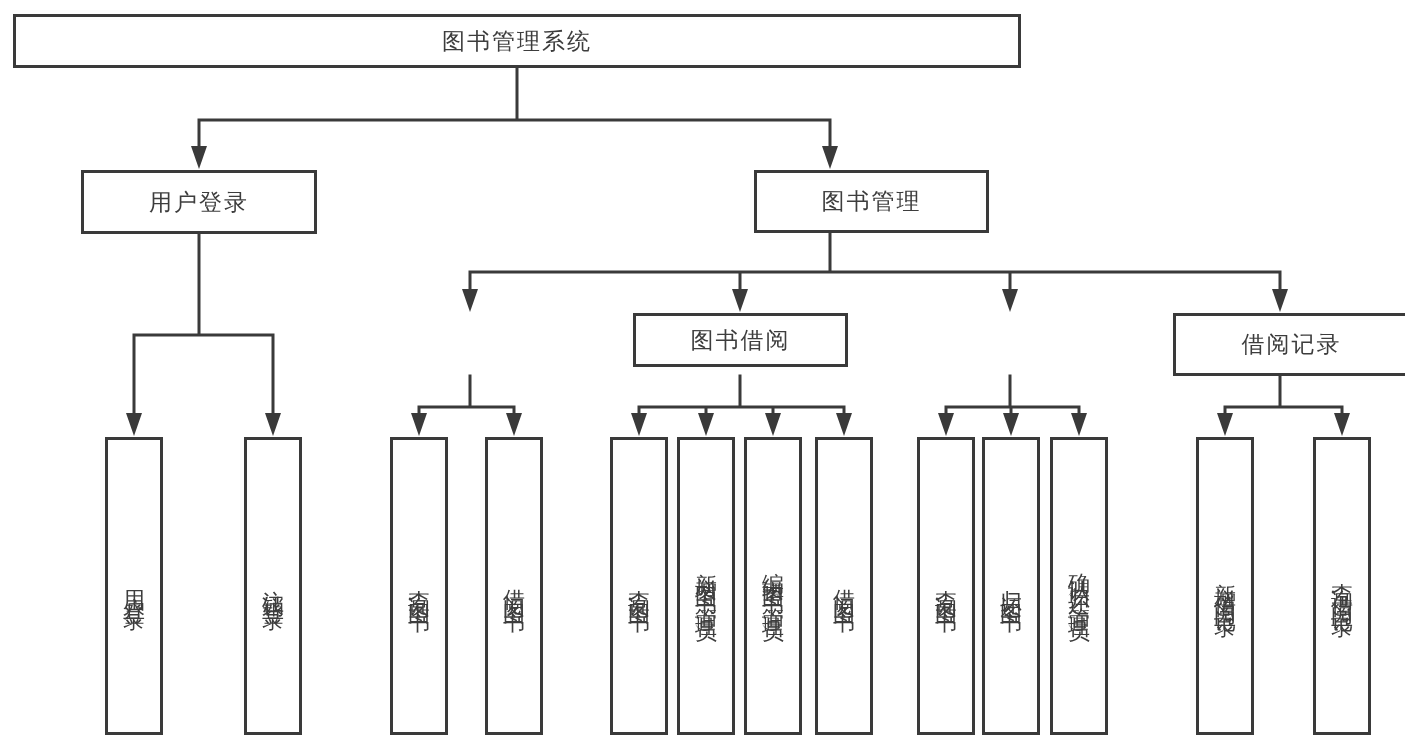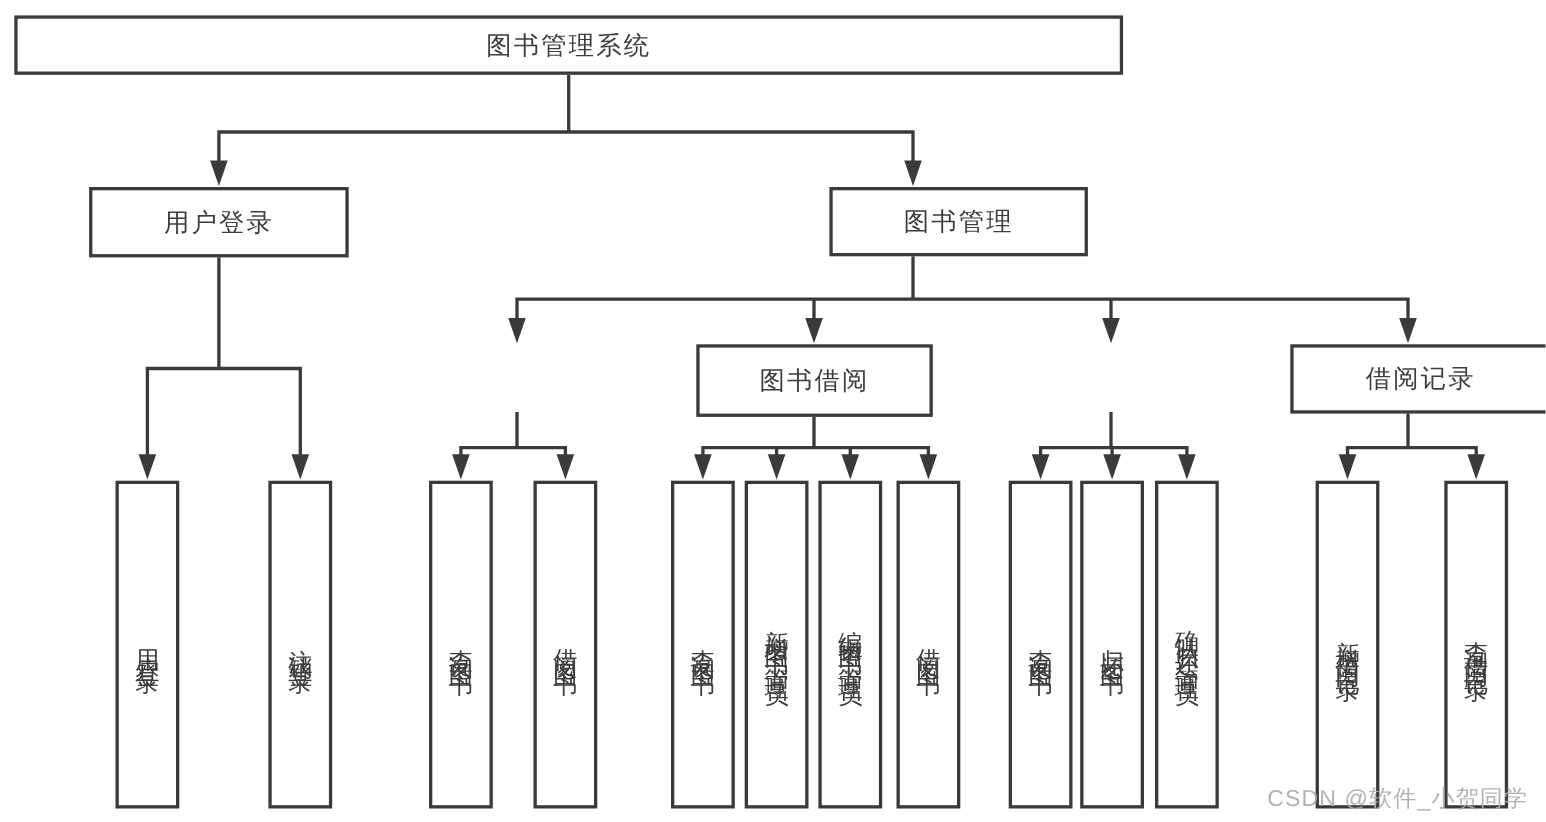--- a/index.html
+++ b/index.html
@@ -102,21 +102,21 @@
     <span>图书管理系统</span>
   </div>
 
   <div class="node h" style="left:81px; top:170px; width:236px; height:64px;">
     <span>用户登录</span>
   </div>
   <div class="node h" style="left:712px; top:170px; width:235px; height:63px;margin-left:42px;">
     <span>图书管理</span>
   </div>
 
-  <div class="node h" style="left:633px; top:313px; width:215px; height:66px;">
+  <div class="node h" style="left:633px; top:313px; width:215px; height:54px;">
     <span>图书借阅</span>
   </div>
   <div class="node h" style="left:1173px; top:313px; width:237px; height:63px;">
     <span>借阅记录</span>
   </div>
 
   <div class="node v" style="left:105px; top:437px; width:58px; height:298px;">
     <span>用户登录</span>
   </div>
   <div class="node v" style="left:244px; top:437px; width:58px; height:298px;">
@@ -153,15 +153,14 @@
     <span>确认归还（管理员）</span>
   </div>
 
   <div class="node v" style="left:1196px; top:437px; width:58px; height:298px;">
     <span>新增借阅记录</span>
   </div>
   <div class="node v" style="left:1313px; top:437px; width:58px; height:298px;">
     <span>查询借阅记录</span>
   </div>
 
-  <div class="watermark">CSDN @软件_小贺同学</div>
 
 </div>
 
 </body></html>

